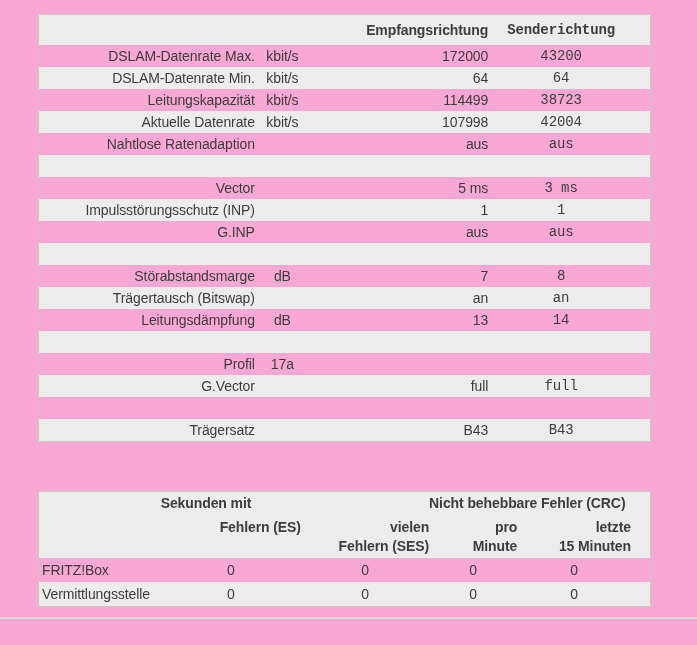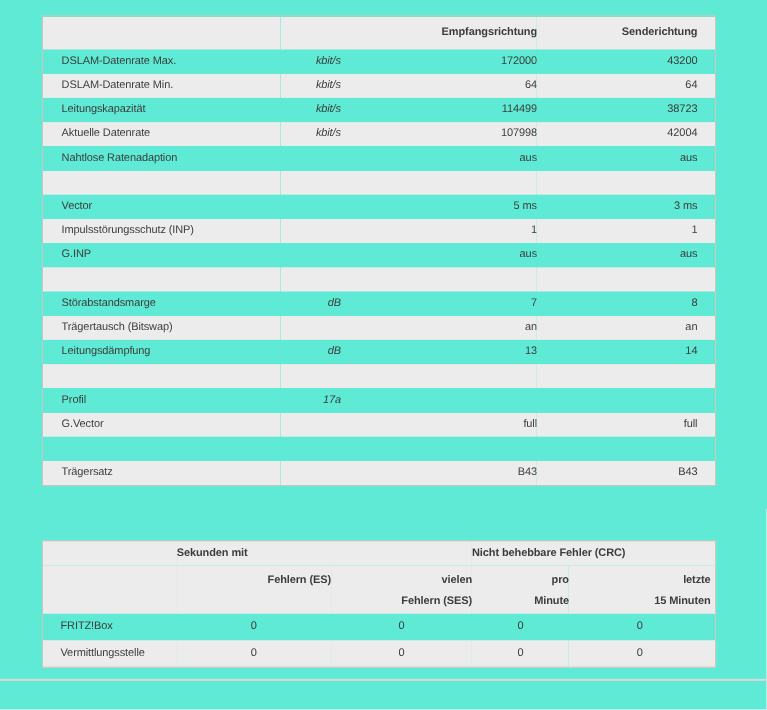--- a/index.html
+++ b/index.html
@@ -1,55 +1,55 @@
 <!DOCTYPE html>
 <html><head>
 <meta charset="utf-8">
 <style>
   * { margin:0; padding:0; box-sizing:border-box; }
   html,body { background:#ffffff; }
   .page {
     position:relative; width:697px; height:645px;
     font-family:"Liberation Sans", sans-serif;
-    color:#3c3c3c; font-size:10px; letter-spacing:-0.1px;
-    overflow:hidden; background:#5eead4;
+    color:#3c3c3c; font-size:14px; letter-spacing:-0.1px;
+    overflow:hidden; background:#f9a8d4;
   }
   table { border-collapse:collapse; table-layout:fixed; }
 
   
   .t1 {
     position:absolute; left:38px; top:14px; width:613px;
     border:1px solid #c8c8c0;
   }
   .t1 thead th { height:30px; font-weight:bold; background:#ececec; vertical-align:middle; }
   .t1 td, .t1 th { white-space:nowrap; overflow:hidden; }
   .t1 tbody td { height:22px; line-height:22px; }
   .t1 tbody tr:nth-child(even) { background:#ececec; }
-  .t1 .c-label { text-align:left; padding-left:17px; }
-  .t1 .c-unit  { text-align:right;font-style:italic; }
+  .t1 .c-label { text-align:right; padding-left:17px; }
+  .t1 .c-unit  { text-align:center; }
   .t1 .c-rx    { text-align:right; }
-  .t1 .c-tx    { text-align:right; padding-right:16px; }
+  .t1 .c-tx    { text-align:center; padding-right:16px;font-family:Liberation Mono, monospace; }
 
   
   .t2 {
     position:absolute; left:38px; top:491px; width:613px;
     border:1px solid #c8c8c0;
   }
   .t2 thead { background:#ececec; }
   .t2 thead th { font-weight:bold; }
   .t2 .grouphead th { height:22px; line-height:22px; text-align:left; vertical-align:middle; white-space:nowrap; }
   .t2 .subhead th {
     height:44px; vertical-align:top; padding-top:4px;
     line-height:19px; text-align:right; white-space:pre-line;
   }
   .t2 tbody td { height:24px; line-height:24px; }
   .t2 tbody tr:nth-child(even) { background:#ececec; }
-  .t2 .c-label { text-align:left; padding-left:16px; white-space:nowrap; }
+  .t2 .c-label { text-align:left; padding-left:3px; white-space:nowrap; }
   .t2 .c-val { text-align:center; }
-  .t2 .c-last { padding-right:4px; }
+  .t2 .c-last { padding-right:19px; }
 
   
   .divider { position:absolute; left:0; top:617px; width:697px; height:2px; background:#d8d8d8; }
 </style>
 </head>
 <body>
 
 <div class="page">
 
   <table class="t1">

